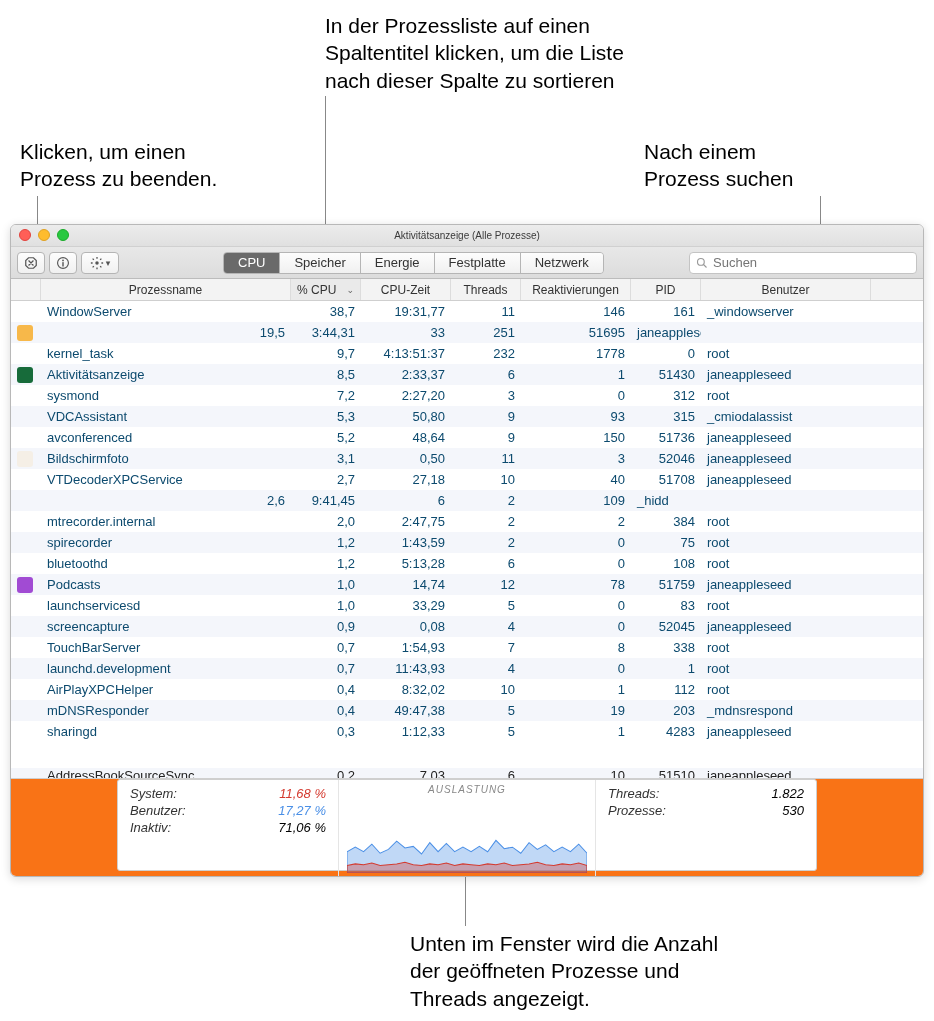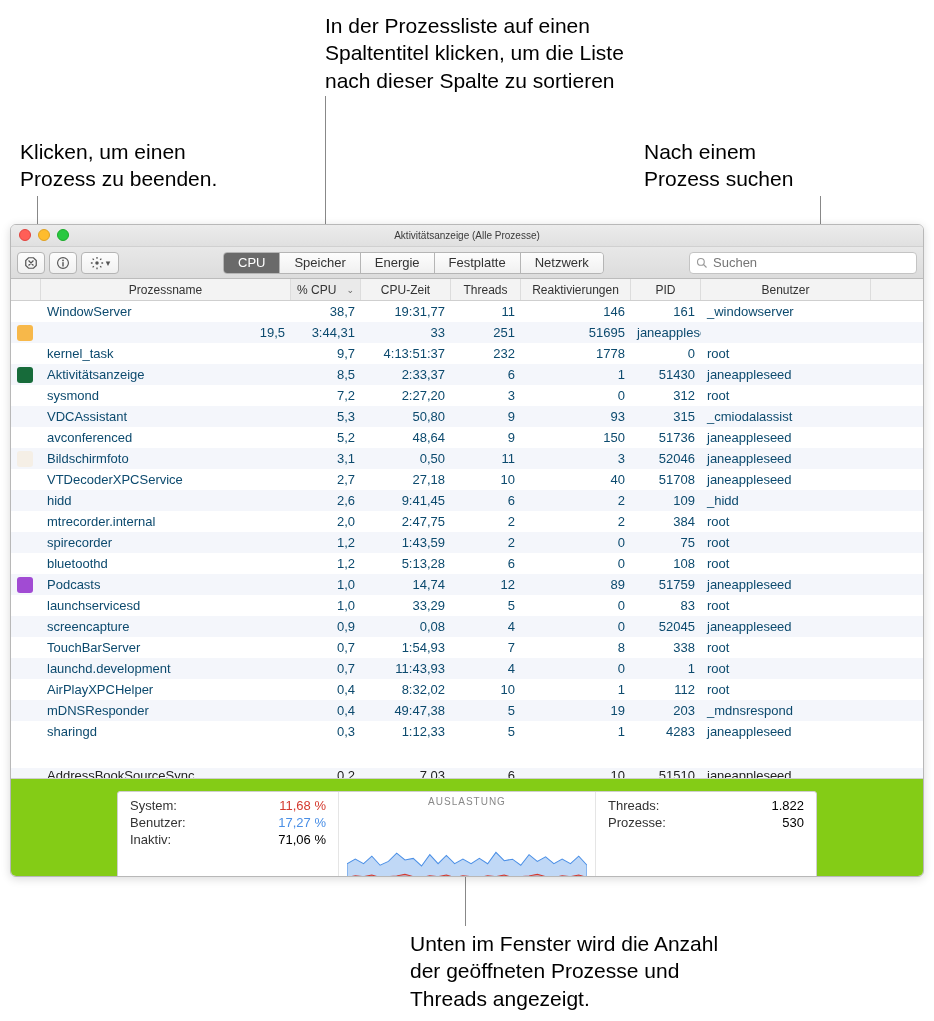--- a/index.html
+++ b/index.html
@@ -165,26 +165,27 @@
     white-space: nowrap;
     overflow: hidden;
   }
   .row .num { justify-content: flex-end; font-variant-numeric: tabular-nums; }
   .app-icon {
     width:16px;height:16px;border-radius:3px;
     display:inline-block;
   }
   .footer {
     height: 108px;
-    background: #84cc16;
+    background: #f97316;
     border-top: 1px solid #cfcfcf;
     display:flex;
     justify-content:center;
     align-items:flex-start;
-    padding-top: 12px;
+    padding-top: 0;
+    font-style: italic;
   }
   .footer-panel {
     background:#fff;
     border:1px solid #cfcfcf;
     border-radius:3px;
     width: 700px;
     height: 92px;
     display:grid;
     grid-template-columns: 220px 1fr 220px;
   }
@@ -421,21 +422,20 @@
         <div>VTDecoderXPCService</div>
         <div class="num">2,7</div>
         <div class="num">27,18</div>
         <div class="num">10</div>
         <div class="num">40</div>
         <div class="num">51708</div>
         <div>janeappleseed</div>
       </div>
       <div class="row">
         <div></div>
-        <div>hidd</div>
         <div class="num">2,6</div>
         <div class="num">9:41,45</div>
         <div class="num">6</div>
         <div class="num">2</div>
         <div class="num">109</div>
         <div>_hidd</div>
       </div>
       <div class="row">
         <div></div>
         <div>mtrecorder.internal</div>
@@ -467,21 +467,21 @@
         <div>root</div>
       </div>
       <div class="row">
         <div>
           <span class="app-icon" style="background:#a14bd3"></span>
         </div>
         <div>Podcasts</div>
         <div class="num">1,0</div>
         <div class="num">14,74</div>
         <div class="num">12</div>
-        <div class="num">89</div>
+        <div class="num">78</div>
         <div class="num">51759</div>
         <div>janeappleseed</div>
       </div>
       <div class="row">
         <div></div>
         <div>launchservicesd</div>
         <div class="num">1,0</div>
         <div class="num">33,29</div>
         <div class="num">5</div>
         <div class="num">0</div>

